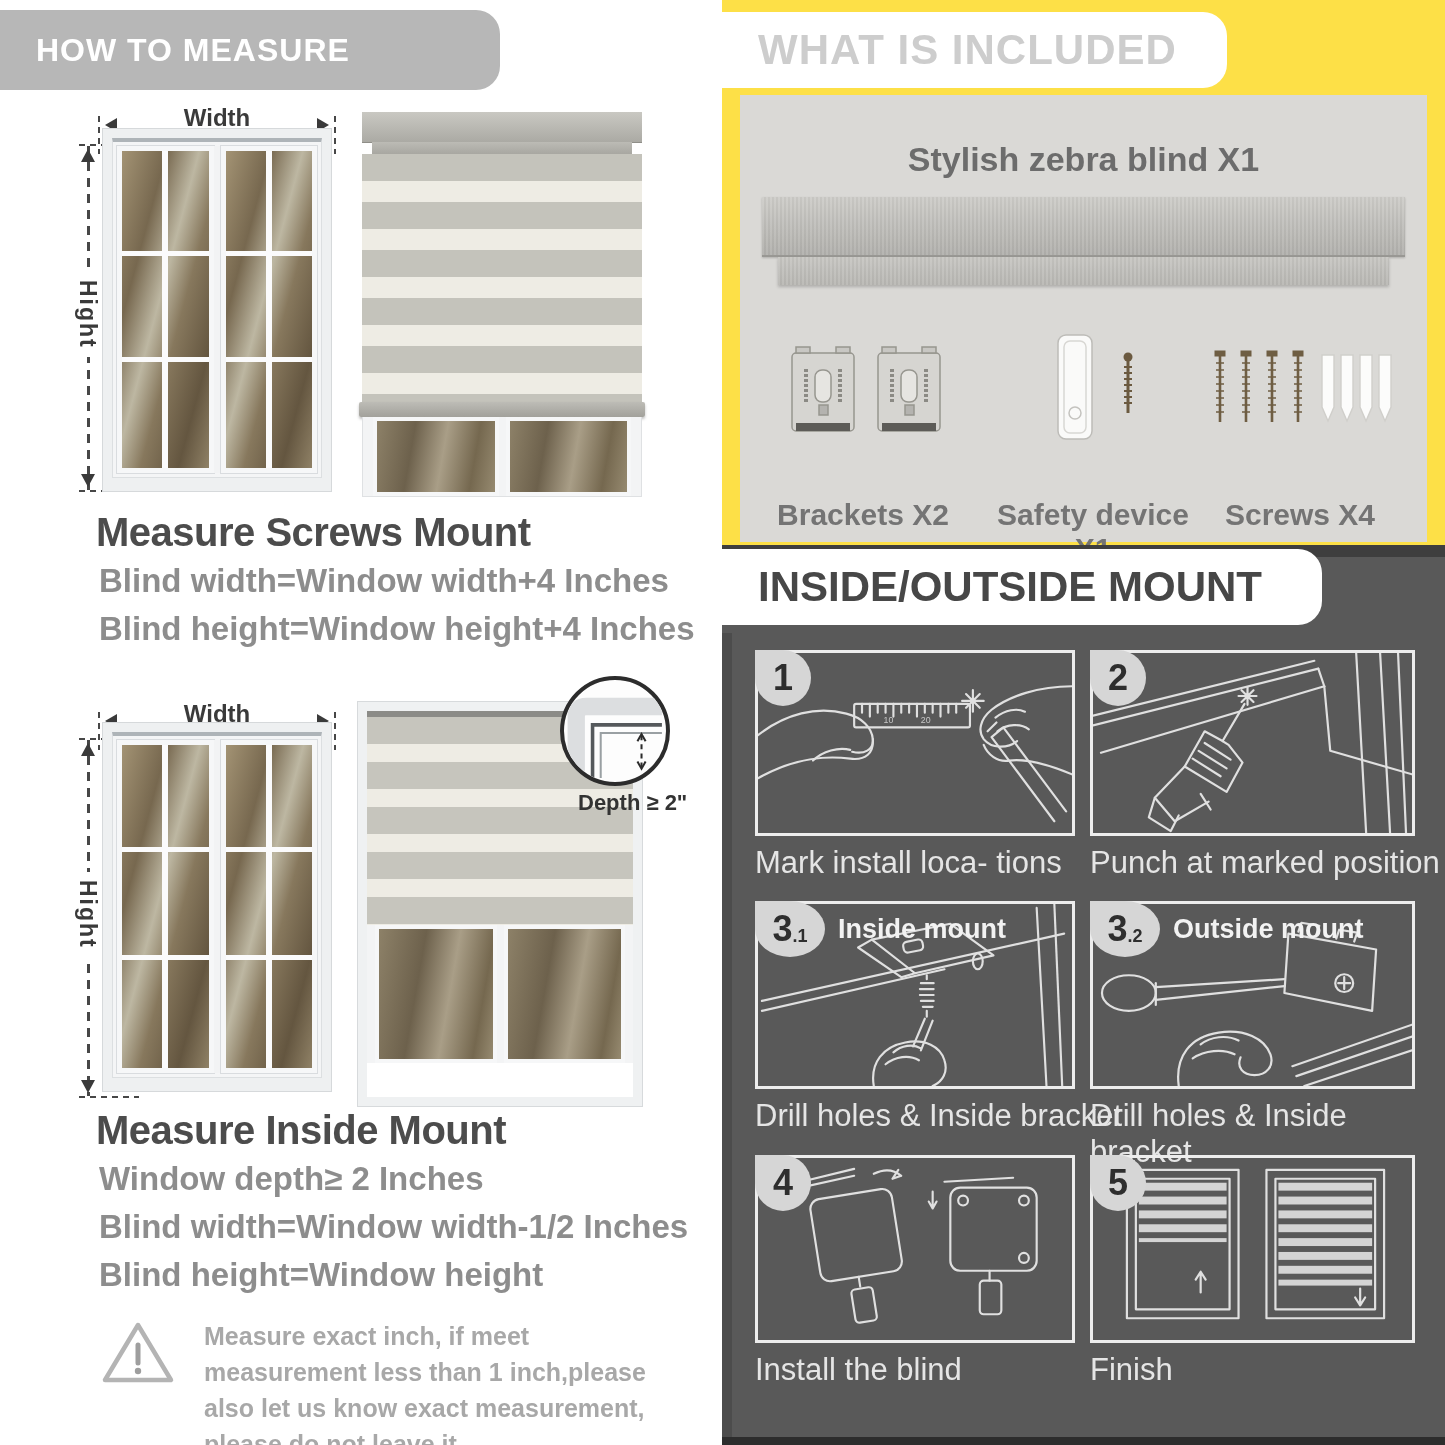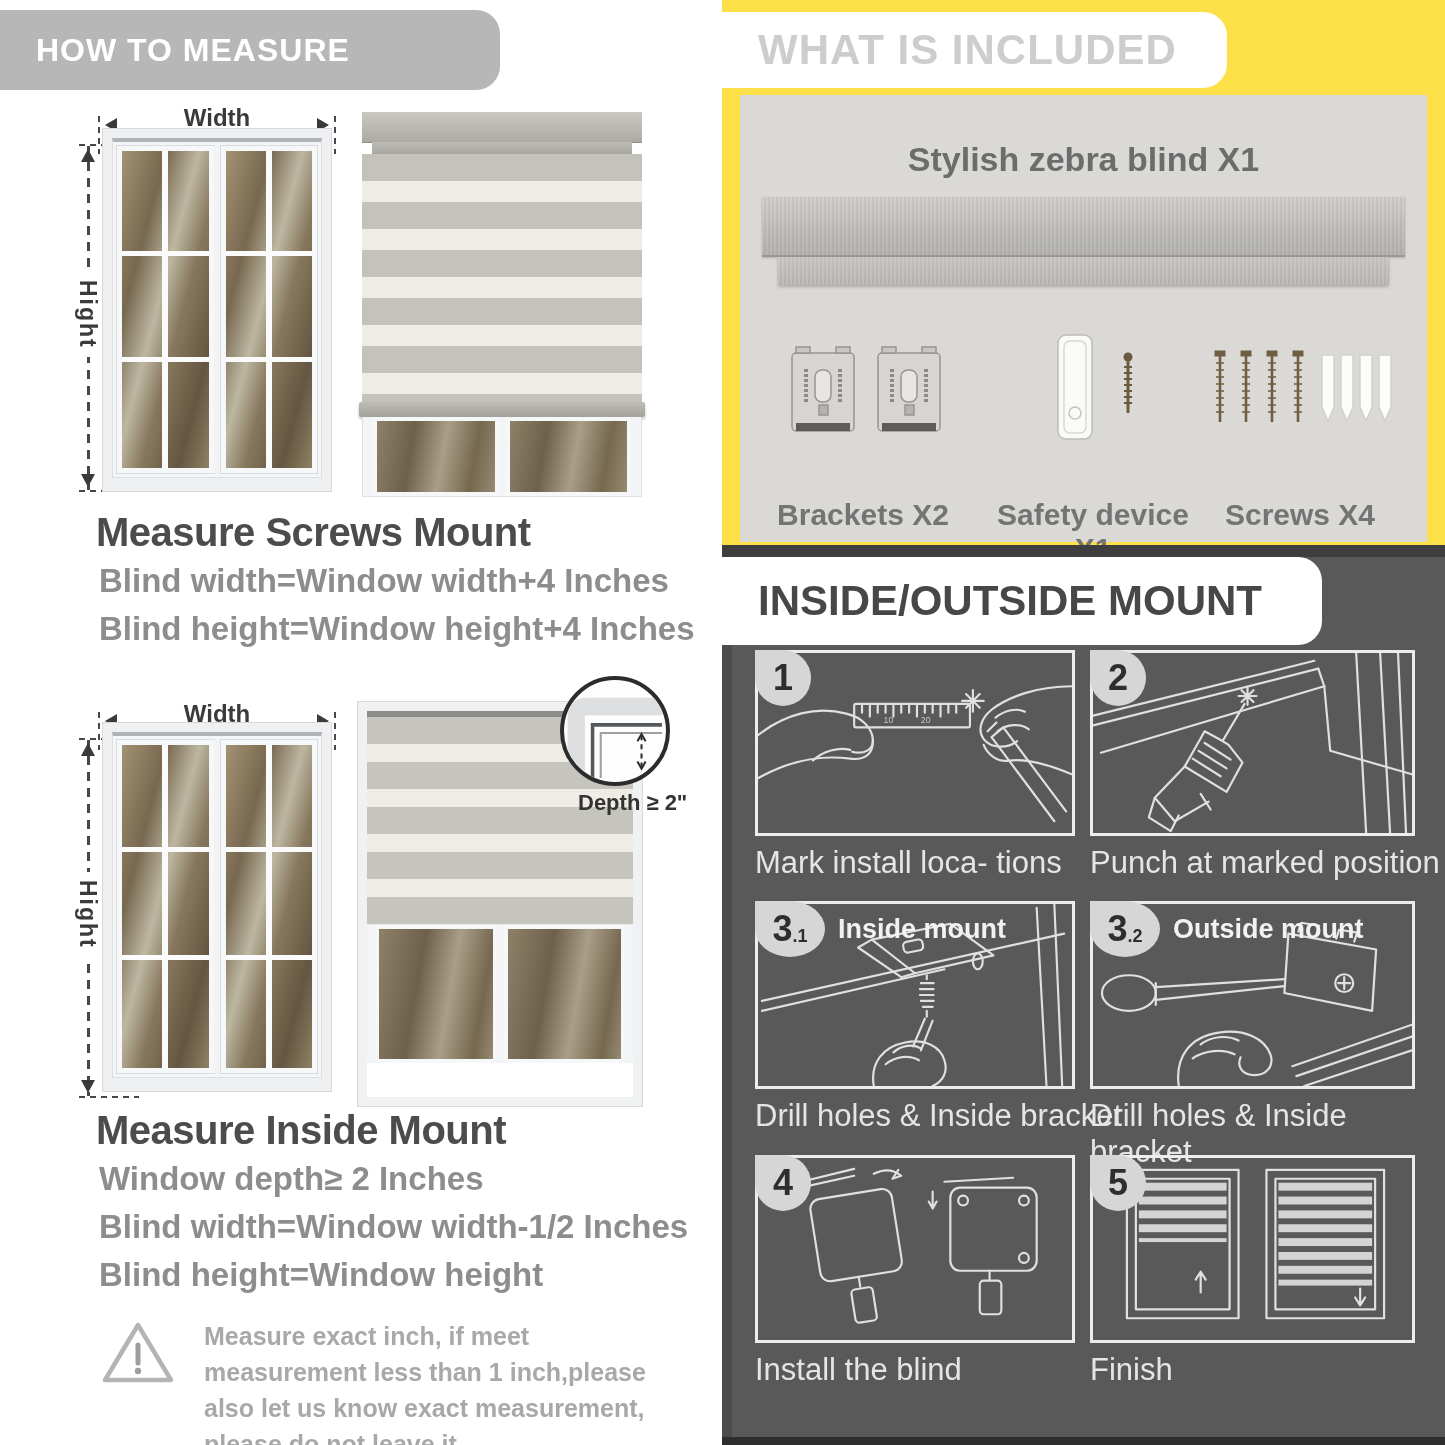--- a/index.html
+++ b/index.html
@@ -96,21 +96,21 @@
       repeating-linear-gradient(90deg,rgba(255,255,255,.07) 0 2px,rgba(0,0,0,.03) 2px 4px),
       linear-gradient(180deg,#c7c6c2,#b8b7b3);box-shadow:0 2px 3px rgba(0,0,0,.2);}
   .hw{position:absolute;}
   .hw-label{position:absolute;top:372px;font-size:30px;font-weight:bold;color:#747474;text-align:center;margin-top:31px;}
 
   
   .mount{position:absolute;left:0;top:545px;width:723px;height:900px;background:#595959;}
   .mount-topstrip{position:absolute;left:0;top:0;width:100%;height:12px;background:#3e3e3e;}
   .mount-leftstrip{position:absolute;left:0;top:88px;bottom:8px;width:10px;background:#4c4c4c;}
   .mount-bottomstrip{position:absolute;left:0;bottom:0;width:100%;height:8px;background:#2d2d2d;}
-  .banner-mount{top:12px;width:600px;height:88px;background:#fff;padding-left:36px;}
+  .banner-mount{top:4px;width:600px;height:76px;background:#fff;padding-left:36px;}
   .banner-mount span{color:#474747;font-size:42px;letter-spacing:0;}
 
   .step-panel{position:absolute;border:3px solid #ededed;}
   .step-panel svg{display:block;width:100%;height:100%;}
   .badge{position:absolute;top:-3px;left:-3px;width:56px;height:56px;background:#d6d6d6;
     border-radius:0 50% 50% 50%;display:flex;align-items:center;justify-content:center;z-index:2;}
   .badge b{font-size:36px;color:#2e2e2e;line-height:1;}
   .badge i{font-style:normal;font-size:18px;font-weight:bold;color:#2e2e2e;align-self:flex-end;margin-bottom:10px;}
   .badge-wide{width:70px;}
   .step-title{position:absolute;top:10px;left:80px;font-size:27px;font-weight:bold;color:#f2f2f2;z-index:2;}

